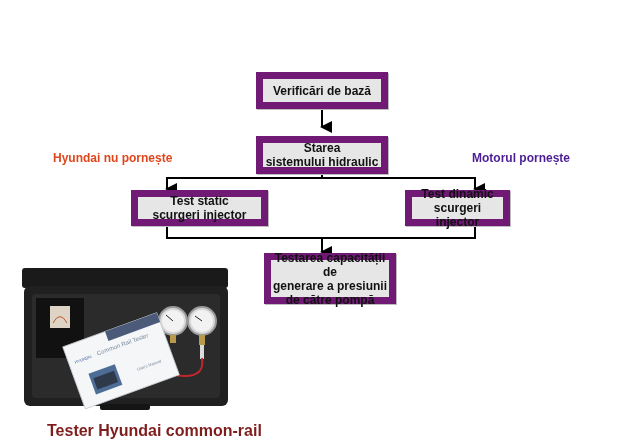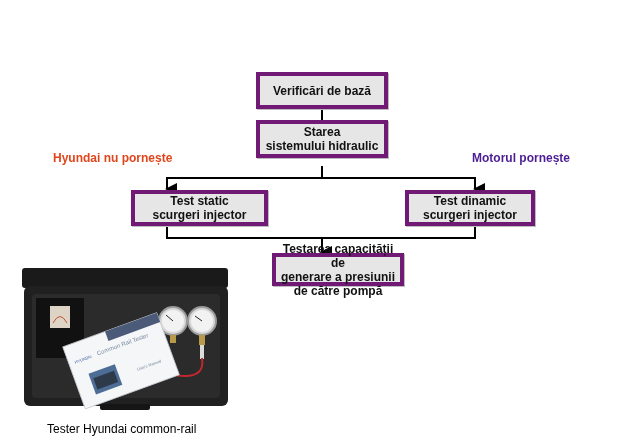--- a/index.html
+++ b/index.html
@@ -1,27 +1,27 @@
 <!DOCTYPE html>
 <html><head>
   <meta charset="utf-8">
   <style>
     html, body { margin: 0; padding: 0; background: #ffffff; }
     body { width: 642px; height: 444px; position: relative; overflow: hidden;
            font-family: "Liberation Sans", sans-serif; }
     .box {
-      position: absolute; background: #e6e6e6; border: 4px solid #701a75;
+      position: absolute; background: #e6e6e6; border: 7px solid #701a75;
       box-shadow: 1px 1px 0 #bdbdbd;
       display: flex; align-items: center; justify-content: center; text-align: center;
       font-weight: bold; font-size: 12px; line-height: 14px; color: #111;
       box-sizing: border-box; white-space: pre-line;
     }
     .label { position: absolute; font-weight: bold; font-size: 12px; white-space: nowrap; }
     svg.conn { position: absolute; left: 0; top: 0; }
-    .caption { position: absolute; font-weight: normal; font-size: 12px; color: #000000; white-space: nowrap; }
+    .caption { position: absolute; font-weight: bold; font-size: 16px; color: #7f1d1d; white-space: nowrap; }
     .photo { position: absolute; left: 20px; top: 268px; width: 212px; height: 142px; }
   </style>
 </head>
 <body>
 
 <svg class="conn" width="642" height="444">
   <defs>
     <marker id="arr" markerWidth="6" markerHeight="6" refX="3" refY="5" orient="auto">
       <path d="M0,0 L6,0 L3,6 z" fill="#000"></path>
     </marker>
@@ -36,34 +36,34 @@
   <line x1="475" y1="177" x2="475" y2="189" stroke="#000" stroke-width="2" marker-end="url(#arr)"></line>
 
   <line x1="167" y1="226" x2="167" y2="238" stroke="#000" stroke-width="2"></line>
   <line x1="475" y1="226" x2="475" y2="238" stroke="#000" stroke-width="2"></line>
   <line x1="166" y1="238" x2="476" y2="238" stroke="#000" stroke-width="2"></line>
   <line x1="322" y1="237" x2="322" y2="252" stroke="#000" stroke-width="2" marker-end="url(#arr)"></line>
 </svg>
 
 <div class="box" style="left:256px; top:72px; width:132px; height:37px;">Verificări de bază</div>
 
-<div class="box" style="left:256px; top:120px; width:132px; height:38px;">Starea
+<div class="box" style="left:256px; top:136px; width:132px; height:38px;">Starea
 sistemului hidraulic</div>
 
 <div class="label" style="left:53px; top:151px; color:#e0461c;">Hyundai nu pornește</div>
 
 <div class="label" style="left:472px; top:151px; color:#4c1d95;">Motorul pornește</div>
 
 <div class="box" style="left:97px; top:190px; width:137px; height:36px;margin-left:34px;">Test static
 scurgeri injector</div>
 
-<div class="box" style="left:405px; top:190px; width:130px; height:36px;">Test dinamic
+<div class="box" style="left:405px; top:190px; width:105px; height:36px;">Test dinamic
 scurgeri injector</div>
 
-<div class="box" style="left:272px; top:253px; width:132px; height:33px;">Testarea capacității de
+<div class="box" style="left:264px; top:253px; width:132px; height:51px;">Testarea capacității de
 generare a presiunii
 de către pompă</div>
 
 <svg class="photo" viewBox="0 0 212 142">
 
   <rect x="2" y="0" width="206" height="20" rx="3" fill="#1a1a1a"></rect>
 
   <rect x="4" y="18" width="204" height="120" rx="6" fill="#202020"></rect>
   <rect x="12" y="26" width="188" height="104" rx="4" fill="#2b2b2b"></rect>
 

